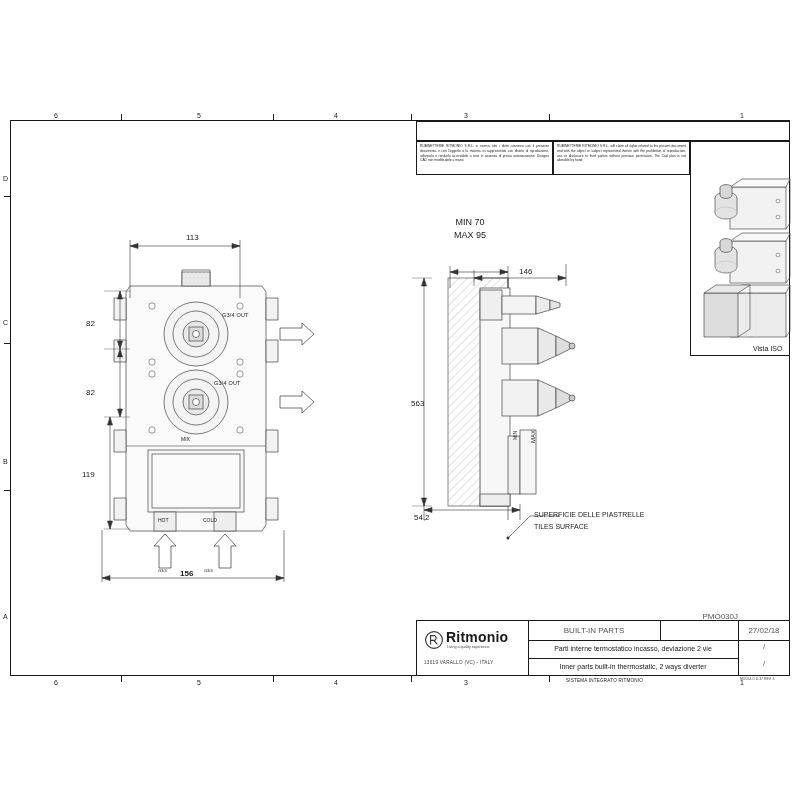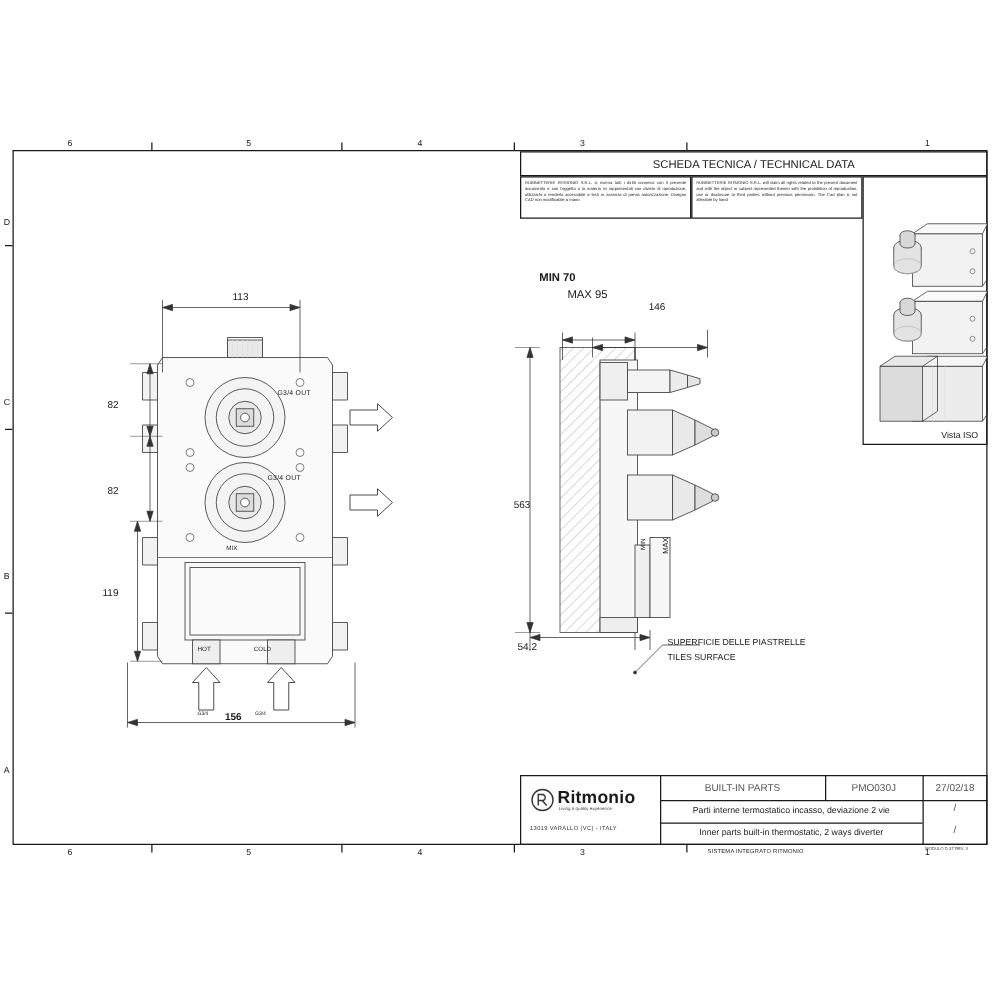--- a/index.html
+++ b/index.html
@@ -54,21 +54,20 @@
 
   <div class="t f7" style="left:3px;top:175px;">D</div>
   <div class="t f7" style="left:3px;top:319px;">C</div>
   <div class="t f7" style="left:3px;top:458px;">B</div>
   <div class="t f7" style="left:3px;top:613px;">A</div>
   <div class="ln h" style="left:4px;top:196px;width:6px;"></div>
   <div class="ln h" style="left:4px;top:343px;width:6px;"></div>
   <div class="ln h" style="left:4px;top:490px;width:6px;"></div>
 
   <div class="box" style="left:416px;top:121px;width:374px;height:20px;"></div>
-  <div class="tc f9" style="left:416px;top:126px;width:374px;">SCHEDA TECNICA / TECHNICAL DATA</div>
 
   <div class="box" style="left:416px;top:141px;width:137px;height:34px;"></div>
   <div class="box" style="left:553px;top:141px;width:137px;height:34px;"></div>
 
   <div class="abs justify" style="left:420px;top:144px;width:129px;height:29px;font-size:3.3px;line-height:1.45;overflow:hidden;">RUBINETTERIE RITMONIO S.R.L. si riserva tutti i diritti connessi con il presente documento e con l'oggetto o la materia ivi rappresentati con divieto di riproduzione, utilizzarlo o renderlo accessibile a terzi in assenza di previa autorizzazione. Disegno CAD non modificabile a mano</div>
   <div class="abs justify" style="left:557px;top:144px;width:129px;height:29px;font-size:3.3px;line-height:1.45;overflow:hidden;">RUBINETTERIE RITMONIO S.R.L. will claim all rights related to the present document and with the object or subject represented therein with the prohibition of reproduction, use or disclosure to third parties without previous permission.  The Cad plan is not alterable by hand</div>
 
   <div class="box" style="left:690px;top:141px;width:100px;height:215px;"></div>
   <div class="t f7" style="left:753px;top:345px;">Vista ISO</div>
 
@@ -270,33 +269,33 @@
 
   <svg class="abs" style="left:440px;top:248px;" width="80" height="50" viewBox="0 0 80 50">
     <g stroke="#333" stroke-width="0.6" fill="#333">
       <line x1="10" y1="24" x2="68" y2="24"></line>
       <path d="M10 24 L18 21.5 L18 26.5 Z"></path>
       <path d="M68 24 L60 21.5 L60 26.5 Z"></path>
       <line x1="10" y1="18" x2="10" y2="40"></line>
       <line x1="68" y1="18" x2="68" y2="40"></line>
     </g>
   </svg>
-  <div class="tc f9" style="left:406px;top:217px;width:80px;font-weight:bold;">MIN 70</div>
+  <div class="tc f9" style="left:430px;top:217px;width:80px;">MIN 70</div>
   <div class="tc f9" style="left:430px;top:230px;width:80px;">MAX 95</div>
 
   <svg class="abs" style="left:470px;top:250px;" width="110" height="40" viewBox="0 0 110 40">
     <g stroke="#333" stroke-width="0.6" fill="#333">
       <line x1="4" y1="28" x2="96" y2="28"></line>
       <path d="M4 28 L12 25.5 L12 30.5 Z"></path>
       <path d="M96 28 L88 25.5 L88 30.5 Z"></path>
       <line x1="4" y1="20" x2="4" y2="36"></line>
       <line x1="96" y1="14" x2="96" y2="36"></line>
     </g>
   </svg>
-  <div class="t dim" style="left:519px;top:242px;">146</div>
+  <div class="t dim" style="left:519px;top:268px;">146</div>
 
   <svg class="abs" style="left:404px;top:270px;" width="30" height="260" viewBox="0 0 30 260">
     <g stroke="#333" stroke-width="0.6" fill="#333">
       <line x1="20" y1="8" x2="20" y2="236"></line>
       <path d="M20 8 L17.5 16 L22.5 16 Z"></path>
       <path d="M20 236 L17.5 228 L22.5 228 Z"></path>
       <line x1="8" y1="8" x2="28" y2="8" stroke-width="0.4"></line>
       <line x1="8" y1="236" x2="28" y2="236" stroke-width="0.4"></line>
     </g>
   </svg>
@@ -335,21 +334,21 @@
 
   <svg class="abs" style="left:424px;top:630px;" width="20" height="20" viewBox="0 0 20 20">
     <circle cx="10" cy="10" r="8.4" fill="none" stroke="#333" stroke-width="1.1"></circle>
     <path d="M6.6 14.4 L6.6 5.6 L10.6 5.6 A2.6 2.6 0 0 1 10.6 10.4 L6.6 10.4 M9.8 10.4 L13.4 14.4" fill="none" stroke="#333" stroke-width="1.1"></path>
   </svg>
   <div class="t" style="left:446px;top:630px;font-size:14px;font-weight:bold;letter-spacing:.2px;">Ritmonio</div>
   <div class="t" style="left:447px;top:646px;font-size:3.6px;color:#444;">Living a quality experience.</div>
   <div class="t" style="left:424px;top:661px;font-size:4.6px;letter-spacing:.3px;color:#333;">13019 VARALLO  (VC) - ITALY</div>
 
   <div class="tc f8 gray" style="left:528px;top:626px;width:132px;">BUILT-IN  PARTS</div>
-  <div class="tc f8 gray" style="left:660px;top:626px;width:78px;">PMO030J</div>
+  <div class="tc f8 gray" style="left:660px;top:612px;width:78px;text-align:right;">PMO030J</div>
   <div class="tc f8 gray" style="left:738px;top:626px;width:52px;">27/02/18</div>
 
   <div class="tc f7" style="left:528px;top:645px;width:210px;">Parti interne termostatico incasso, deviazione 2 vie</div>
   <div class="tc f7" style="left:528px;top:663px;width:210px;">Inner parts built-in thermostatic, 2 ways diverter</div>
 
   <div class="tc f8 gray" style="left:738px;top:642px;width:52px;">/</div>
   <div class="tc f8 gray" style="left:738px;top:659px;width:52px;">/</div>
 
   <div class="t" style="left:566px;top:679px;font-size:4.6px;letter-spacing:.2px;">SISTEMA INTEGRATO RITMONIO</div>
   <div class="t" style="left:740px;top:678px;font-size:3.4px;color:#444;">MODULO D.37 REV. 3</div>

